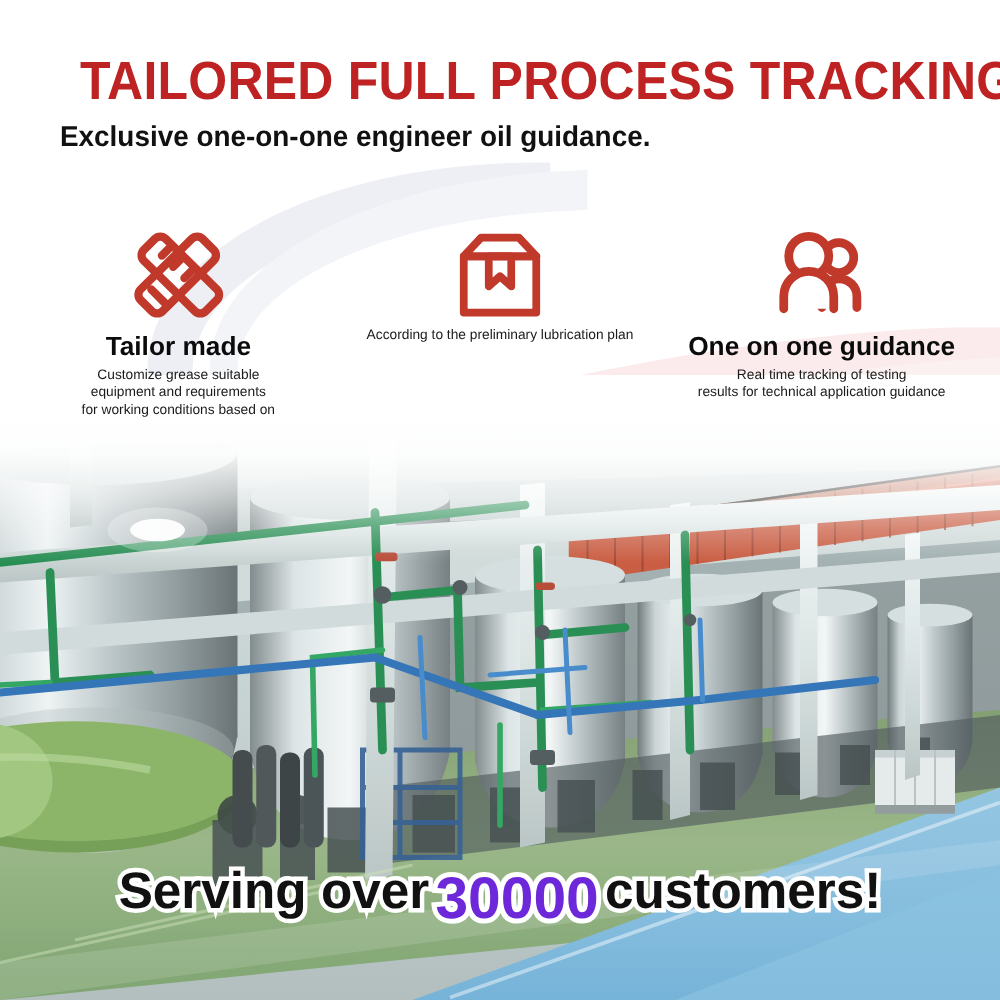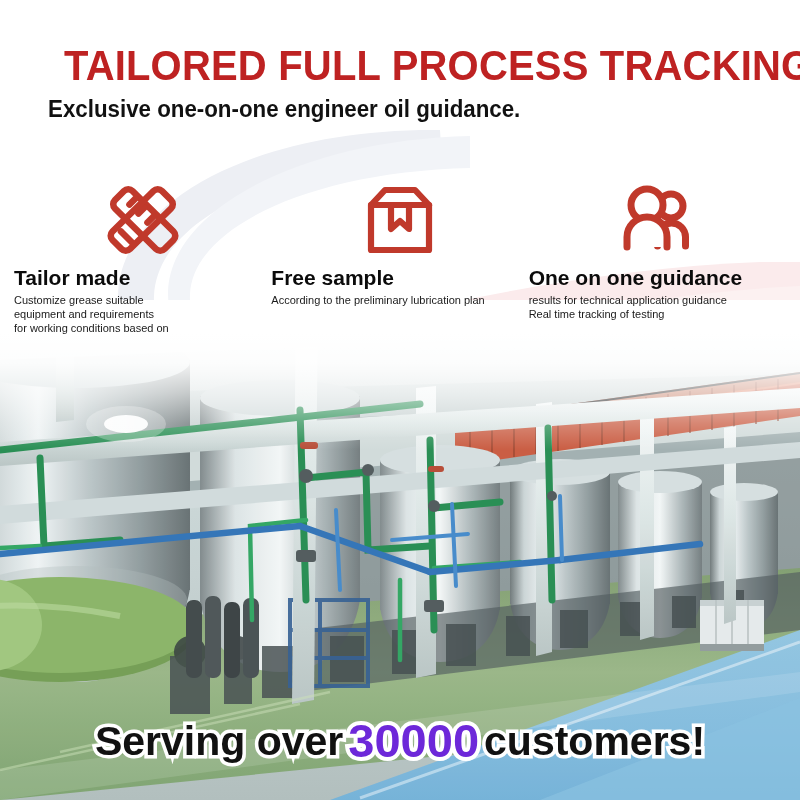--- a/index.html
+++ b/index.html
@@ -35,21 +35,21 @@
     transform:scaleX(0.97);transform-origin:center;
     white-space:nowrap;
   }
 
   
   .features{
     position:absolute;left:0;top:182px;width:800px;height:180px;
     display:flex;justify-content:space-between;align-items:flex-start;
     z-index:6;padding:0 14px;box-sizing:border-box;
   }
-  .feature{width:258px;}
+  .feature{width:258px;text-align:center;}
   .feature-icon{height:76px;display:flex;align-items:center;justify-content:center;}
   .feature-icon svg{display:block;}
   .feature-title{
     margin:9px 0 0 0;color:#0b0b0b;font-weight:bold;font-size:21px;line-height:1.08;
     white-space:nowrap;
   }
   .feature-desc{
     margin:3px 0 0 0;color:#1a1a1a;font-size:11px;line-height:1.30;
     font-weight:normal;
   }
@@ -59,21 +59,21 @@
   .photo-wrap{position:absolute;left:0;top:300px;width:800px;height:500px;overflow:hidden;z-index:2;}
   .photo{position:absolute;left:0;top:0;width:800px;height:500px;}
   .photo-fade{
     position:absolute;left:0;top:0;width:800px;height:150px;z-index:4;
     background:linear-gradient(to bottom,#ffffff 0%,#ffffff 22%,rgba(255,255,255,.92) 42%,rgba(255,255,255,.62) 62%,rgba(255,255,255,.26) 82%,rgba(255,255,255,0) 100%);
   }
 
   
   .bottom{
     position:absolute;left:0;top:692px;width:800px;height:70px;z-index:8;
-    display:flex;align-items:flex-end;justify-content:center;white-space:nowrap;
+    display:flex;align-items:flex-start;justify-content:center;white-space:nowrap;
   }
   .bot-txt{
     color:#111111;font-weight:bold;font-size:41px;line-height:1;
     -webkit-text-stroke:7px #ffffff;paint-order:stroke fill;
     text-shadow:0 0 1px #fff;
   }
   .bot-num{
     color:#6d28d9;font-weight:bold;font-size:47px;line-height:1;
     -webkit-text-stroke:8px #ffffff;paint-order:stroke fill;
     margin:0 5px;position:relative;top:2px;
@@ -128,21 +128,20 @@
     </div>
 
     <div class="feature">
       <div class="feature-icon">
         <svg width="74" height="72" viewBox="0 0 74 72" fill="none" stroke="#C0392B" stroke-width="6.2" stroke-linecap="round" stroke-linejoin="round">
           <path d="M22 6 L52 6 L66 21 L8 21 Z"></path>
           <path d="M8 21 L66 21 L66 66 L8 66 Z"></path>
           <path d="M28 21 L46 21 L46 45 L37 37 L28 45 Z"></path>
         </svg>
       </div>
-      <p class="feature-title">Free sample</p>
       <div class="feature-desc">
         <span>According to the preliminary lubrication plan</span>
       </div>
     </div>
 
     <div class="feature">
       <div class="feature-icon">
         <svg width="76" height="70" viewBox="0 0 76 70" fill="none" stroke="#C0392B" stroke-width="7" stroke-linecap="round" stroke-linejoin="round">
 
           <g>
@@ -151,22 +150,22 @@
           </g>
 
           <g>
             <circle cx="28" cy="20" r="16" fill="#ffffff"></circle>
             <path d="M8 62 L8 52 a20 20 0 0 1 40 0 L48 62" fill="#ffffff"></path>
           </g>
         </svg>
       </div>
       <p class="feature-title">One on one guidance</p>
       <div class="feature-desc">
+        <span>Real time tracking of testing</span>
         <span>results for technical application guidance</span>
-        <span>Real time tracking of testing</span>
       </div>
     </div>
   </div>
 
   <div class="photo-wrap">
     <svg class="photo" viewBox="0 0 800 500" preserveAspectRatio="none" xmlns="http://www.w3.org/2000/svg">
       <defs>
         <linearGradient id="gWall" x1="0" y1="0" x2="0" y2="1">
           <stop offset="0%" stop-color="#d9e2e2"></stop>
           <stop offset="55%" stop-color="#c3d0d0"></stop>

